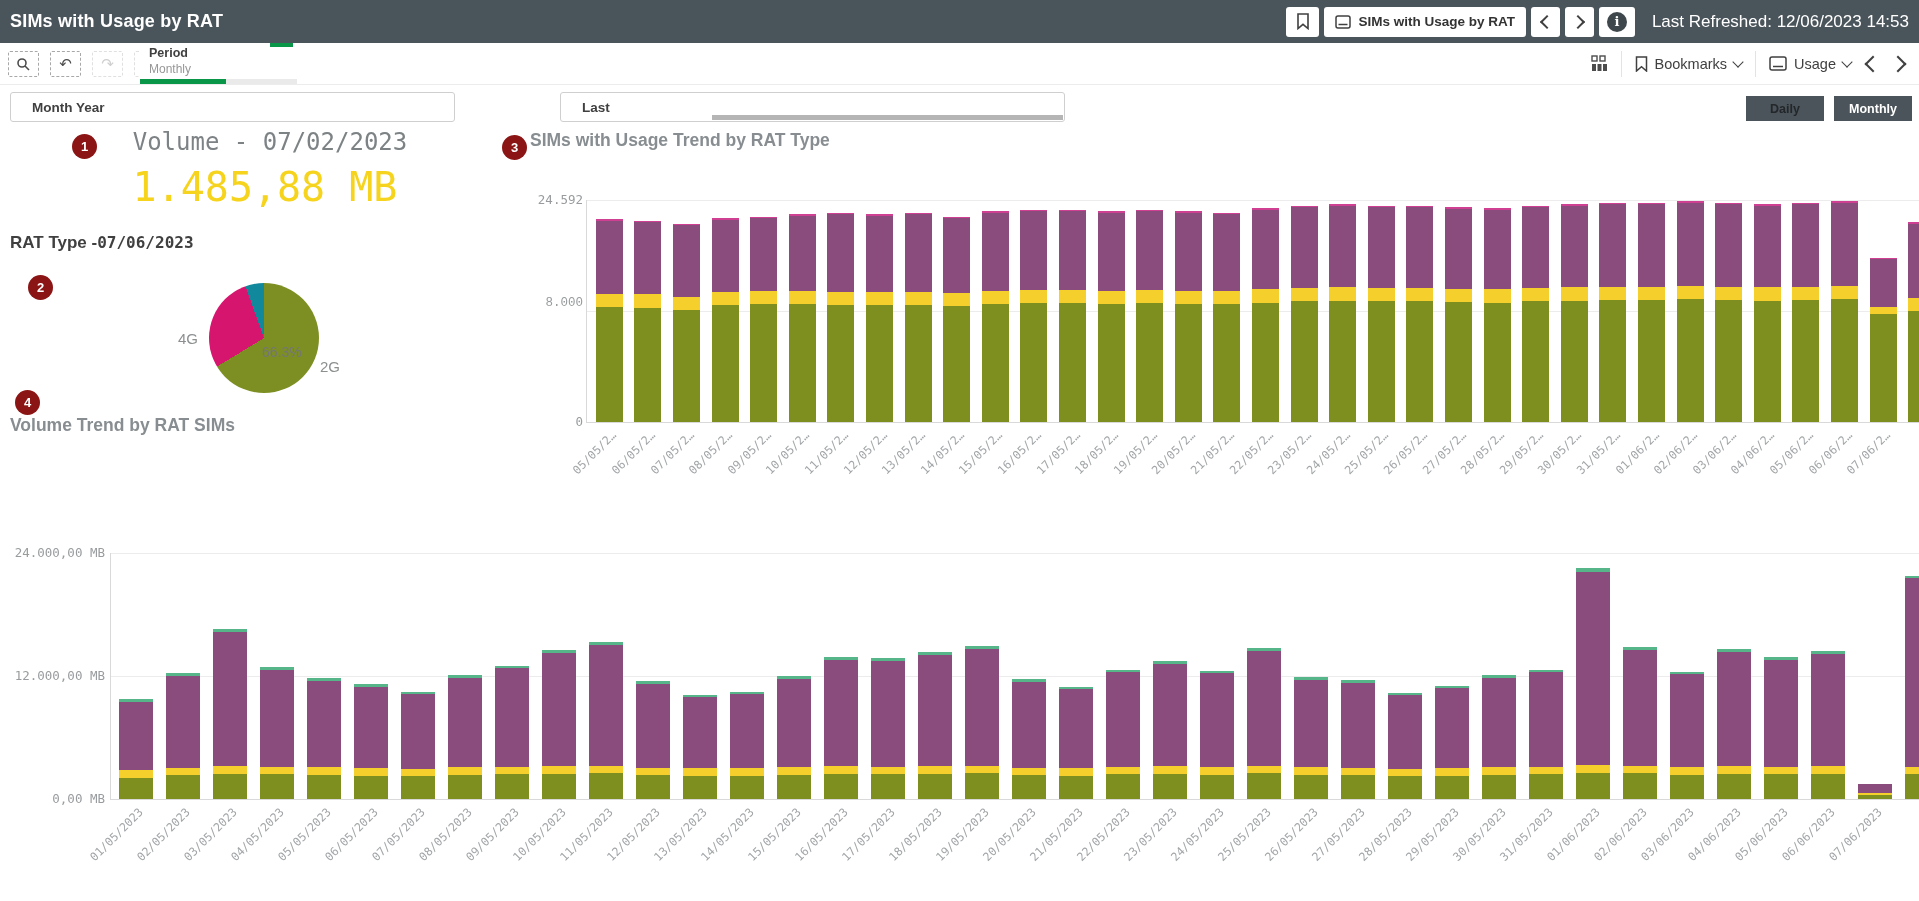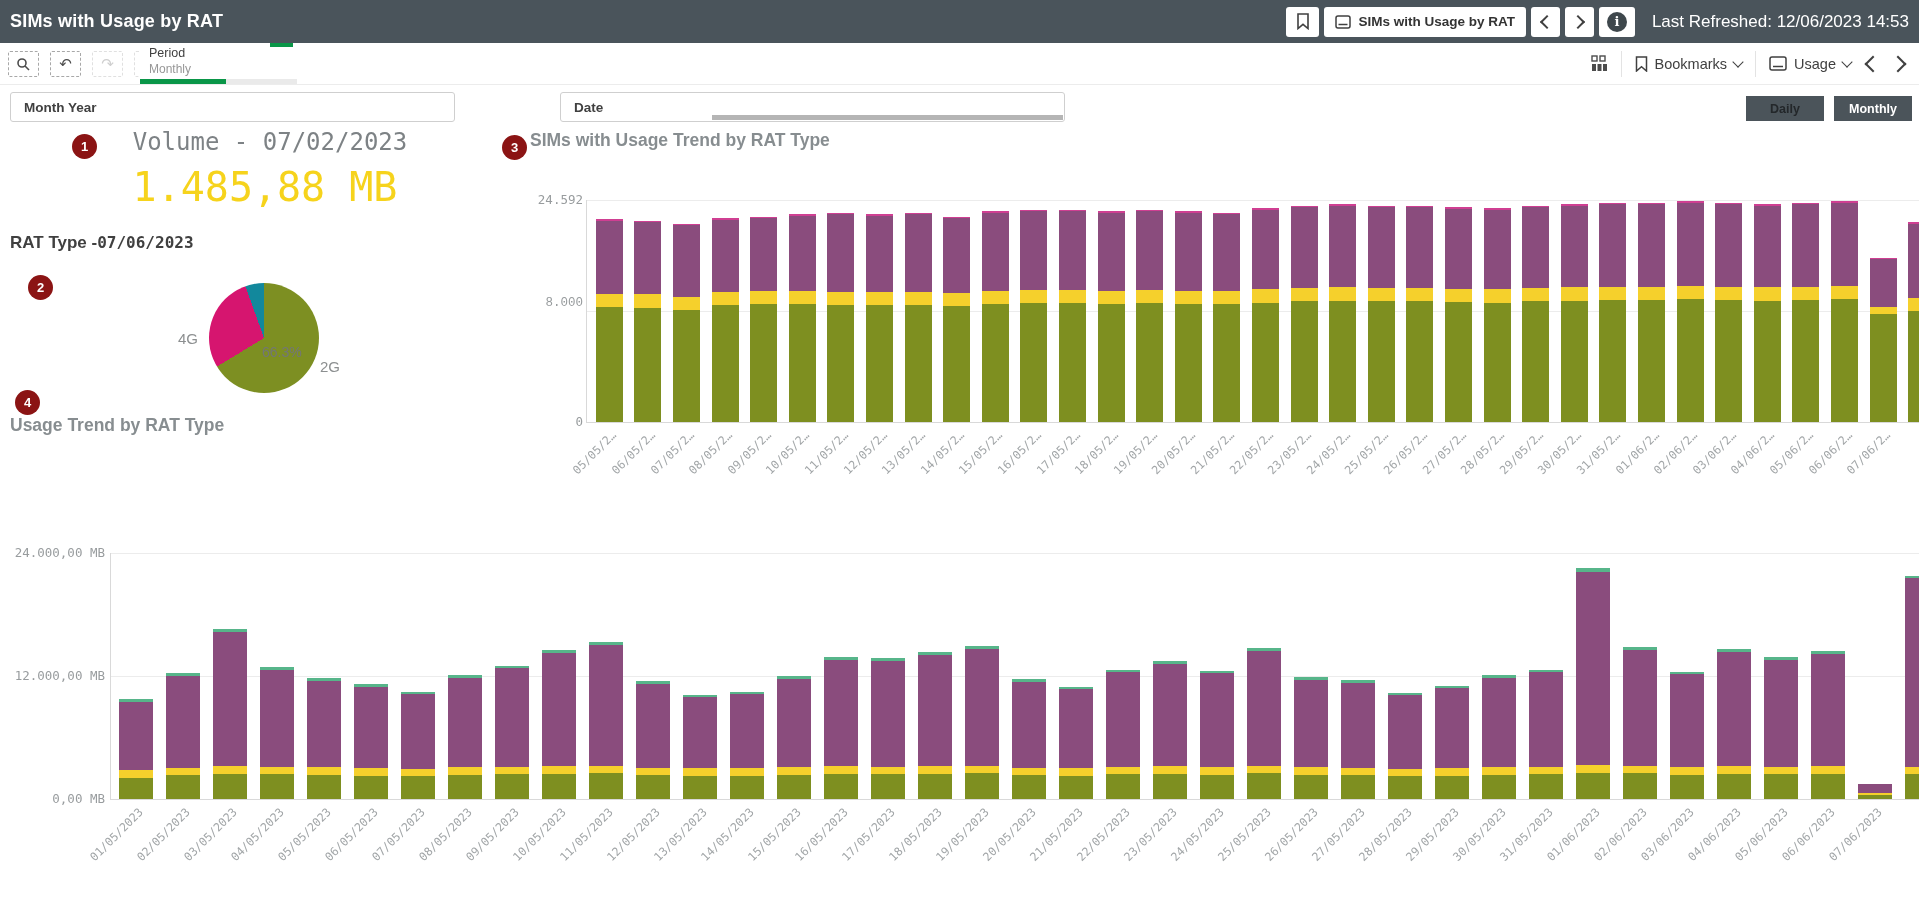--- a/index.html
+++ b/index.html
@@ -32,33 +32,33 @@
 
   
   .toolbar{position:absolute;left:0;top:43px;width:1919px;height:42px;background:#fff;
            border-bottom:1px solid #ececec;box-sizing:border-box;}
   .sel-icons{position:absolute;left:8px;top:8px;display:flex;gap:11px;}
   .selicon{width:31px;height:26px;border:1px dashed #a8a8a8;border-radius:2px;display:flex;
            align-items:center;justify-content:center;color:#4c4c4c;cursor:pointer;
            font-family:"DejaVu Sans",sans-serif;font-size:15px;box-sizing:border-box;}
   .selicon.disabled{border-color:#e0e0e0;color:#cfcfcf;cursor:default;}
   .chip{position:absolute;left:140px;top:0px;width:157px;height:41px;background:#fff;cursor:pointer;}
-  .chip-label{position:absolute;left:9px;top:3px;font-size:12.5px;font-weight:normal;color:#404040;}
+  .chip-label{position:absolute;left:9px;top:3px;font-size:12.5px;font-weight:bold;color:#404040;}
   .chip-value{position:absolute;left:9px;top:19px;font-size:12px;color:#979797;}
   .chip-track{position:absolute;left:0;right:0;bottom:0;height:5px;background:#eaeaea;}
   .chip-fill{height:100%;background:#0a9648;}
   .green-notch{position:absolute;left:270px;top:0px;width:23px;height:4px;background:#0a9648;}
   .toolbar-right{position:absolute;right:12px;top:0;height:41px;display:flex;align-items:center;gap:13px;}
   .tool-item{display:flex;align-items:center;gap:7px;color:#404040;font-size:14.5px;cursor:pointer;}
   .vdiv{width:1px;height:26px;background:#e3e3e3;}
 
   
   .listbox{position:absolute;top:92px;height:30px;background:#fff;border:1px solid #cfcfcf;
            border-radius:3px;box-sizing:border-box;font-weight:bold;font-size:13.5px;color:#404040;
-           display:flex;align-items:center;padding-left:13px;cursor:pointer;}
+           display:flex;align-items:center;padding-left:21px;cursor:pointer;}
   .lb-scroll{position:absolute;left:1px;right:1px;bottom:1px;height:5px;background:#fff;}
   .lb-thumb{position:absolute;left:30%;right:0;top:0;bottom:0;background:#b5b5b5;}
   .mode-btn{position:absolute;top:96px;width:78px;height:25px;background:#4b545a;display:flex;
             align-items:center;justify-content:center;font-weight:bold;font-size:12.5px;cursor:pointer;}
 
   
   .badge{position:absolute;width:25px;height:25px;border-radius:50%;background:#8b1414;color:#fff;
          font-weight:bold;font-size:13px;display:flex;align-items:center;justify-content:center;}
 
   
@@ -186,21 +186,21 @@
       <div class="tool-item">
           <span class="chev right big"></span>
         </div>
     </div>
   </div>
 
   <div class="listbox" style="left:10px;width:445px;">
     <span>Month Year</span>
   </div>
   <div class="listbox" style="left:560px;width:505px;">
-    <span>Date</span>
+    <span>Last</span>
     <div class="lb-scroll">
       <div class="lb-thumb"></div>
     </div>
   </div>
   <div class="mode-btn" style="left:1746px;color:#23272a;">
     <span>Daily</span>
   </div>
   <div class="mode-btn" style="left:1834px;color:#ffffff;">
     <span>Monthly</span>
   </div>
@@ -479,21 +479,21 @@
       <span class="xlab" style="left: 1472.9px; top: 428px;">31/05/2…</span>
       <span class="xlab" style="left: 1511.5px; top: 428px;">01/06/2…</span>
       <span class="xlab" style="left: 1550.1px; top: 428px;">02/06/2…</span>
       <span class="xlab" style="left: 1588.7px; top: 428px;">03/06/2…</span>
       <span class="xlab" style="left: 1627.3px; top: 428px;">04/06/2…</span>
       <span class="xlab" style="left: 1665.9px; top: 428px;">05/06/2…</span>
       <span class="xlab" style="left: 1704.5px; top: 428px;">06/06/2…</span>
       <span class="xlab" style="left: 1743.1px; top: 428px;">07/06/2…</span>
     </div>
 
-  <div class="chart-title" style="left:10px;top:415px;">Usage Trend by RAT Type</div>
+  <div class="chart-title" style="left:10px;top:415px;">Volume Trend by RAT SIMs</div>
   <div class="gridline" style="left:110px;top:553px;width:1809px;"></div>
   <div class="gridline" style="left:110px;top:676px;width:1809px;"></div>
   <div class="vaxis" style="left:110px;top:553px;height:246px;"></div>
   <span class="ylab" style="left:0px;top:545px;width:105px;">24.000,00 MB</span>
   <span class="ylab" style="left:0px;top:668px;width:105px;">12.000,00 MB</span>
   <span class="ylab" style="left:0px;top:791px;width:105px;">0,00 MB</span>
   <div id="c4-bars">
       <div class="bar" style="left: 118.5px; top: 698.5px; width: 34px; height: 100.5px;">
         <div style="height: 3.1px; background: rgb(87, 181, 138);"></div>
         <div style="height: 68.7px; background: rgb(138, 76, 125);"></div>

